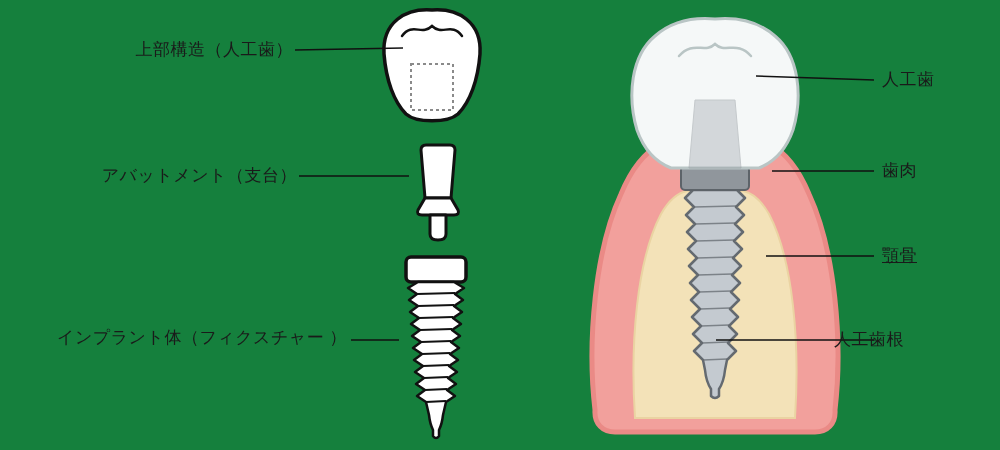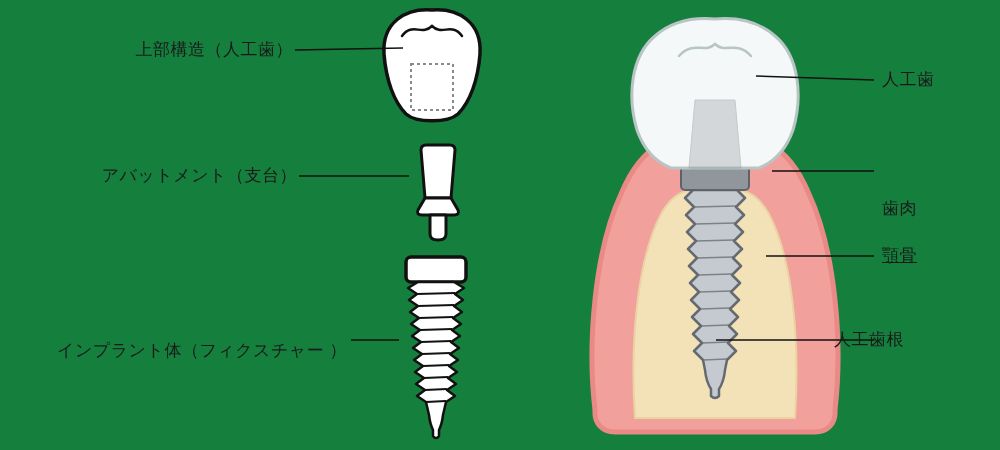--- a/index.html
+++ b/index.html
@@ -100,20 +100,20 @@
     <line class="leader" x1="299" y1="176" x2="409" y2="176"></line>
     <line class="leader" x1="351" y1="340" x2="399" y2="340"></line>
     <line class="leader" x1="756" y1="76" x2="874" y2="80"></line>
     <line class="leader" x1="772" y1="171" x2="874" y2="171"></line>
     <line class="leader" x1="766" y1="256" x2="874" y2="256"></line>
     <line class="leader" x1="716" y1="340" x2="874" y2="340"></line>
   </svg>
 
   <div class="label right-align" style="right:707px;top:39px;">上部構造（人工歯）</div>
   <div class="label right-align" style="right:703px;top:165px;">アバットメント（支台）</div>
-  <div class="label right-align" style="right:653px;top:340px;text-align:right;">インプラント体（フィクスチャー ）</div>
+  <div class="label right-align" style="right:653px;top:327px;text-align:right;">インプラント体（フィクスチャー ）</div>
 
   <div class="label" style="left:882px;top:69px;">人工歯</div>
-  <div class="label" style="left:882px;top:160px;margin-top:38px;">歯肉</div>
+  <div class="label" style="left:882px;top:160px;">歯肉</div>
   <div class="label" style="left:882px;top:245px;text-decoration:underline;">顎骨</div>
   <div class="label" style="left:834px;top:329px;">人工歯根</div>
 
 </div>
 
 </body></html>

